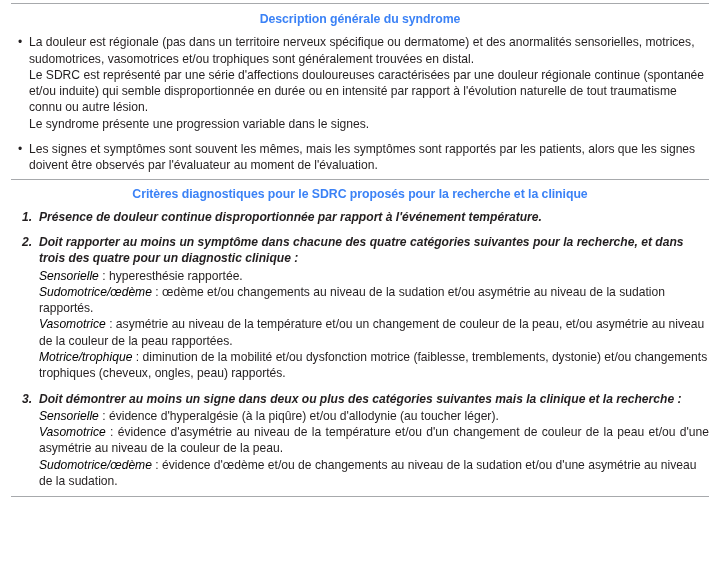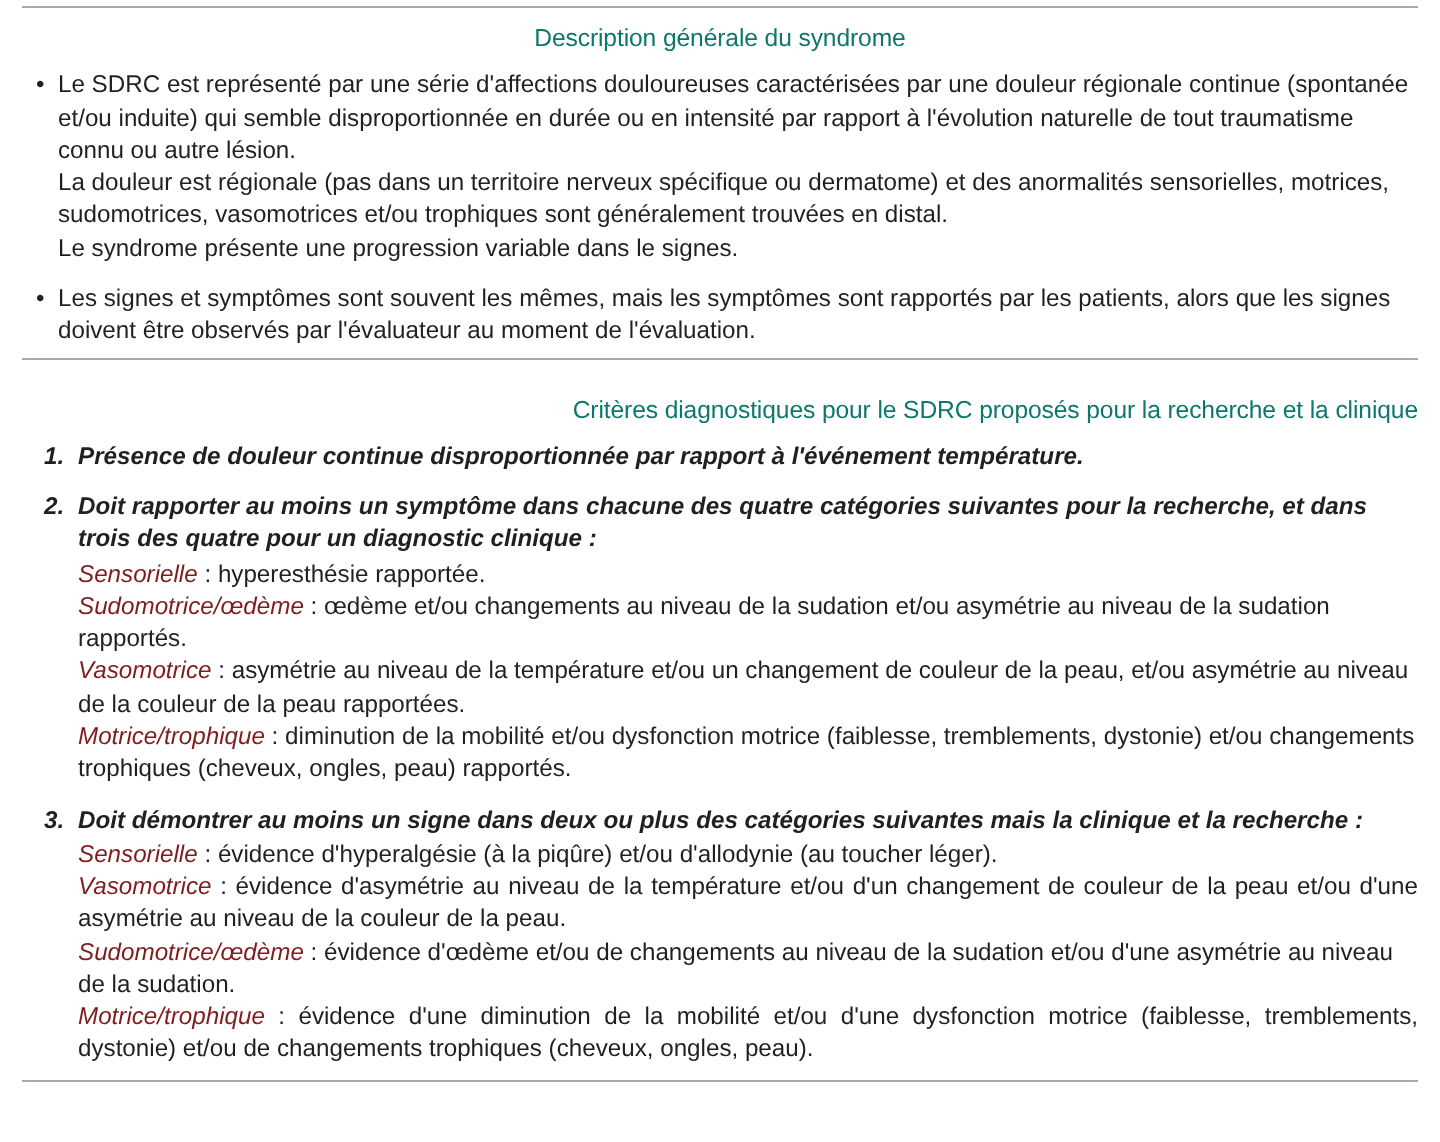--- a/index.html
+++ b/index.html
@@ -30,30 +30,29 @@
     border-top: 1.6px solid #a7a9ac;
     margin: 0;
   }
   .rule-top     { margin-top: 3px; }
   .rule-mid     { margin-top: 6px; margin-bottom: 0; }
   .rule-bottom  { margin-top: 7px; }
 
   
   .section-title {
     text-align: center;
-    font-weight: normal;
+    font-weight: bold;
     font-size: 12.3px;
     line-height: 1.25;
-    color: #0f766e;
+    color: #3b82f6;
     margin: 8px 0 7px 0;
     letter-spacing: -0.05px;
   }
   .section-title.second {
-    margin: 18px 0 6px 0;
-    text-align: right;
+    margin: 7px 0 6px 0;
   }
 
   
   .body-block {
     font-size: 12.1px;
     line-height: 1.345;
     color: #231f20;
   }
 
   .bullet-item {
@@ -103,43 +102,43 @@
   .cat-line {
     margin: 0;
     padding-left: 0;
     text-indent: 0;
   }
   .cat-line.justified {
     text-align: justify;
     text-align-last: left;
   }
   .cat-label {
-    color: #7f1d1d;
+    color: #000000;
     font-style: italic;
   }
   .cat-sep { color: #231f20; }
 
   .sub-block { margin-top: 1px; }
 </style>
 </head>
 <body>
 
 <div class="page">
 
   <div class="rule rule-top"></div>
 
   <div>
     <div class="section-title">Description générale du syndrome</div>
 
     <div class="body-block">
 
       <div class="bullet-item">
         <span class="dot">•</span>
+        <p>La douleur est régionale (pas dans un territoire nerveux spécifique ou dermatome) et des anormalités sensorielles, motrices, sudomotrices, vasomotrices et/ou trophiques sont généralement trouvées en distal.</p>
         <p>Le SDRC est représenté par une série d'affections douloureuses caractérisées par une douleur régionale continue (spontanée et/ou induite) qui semble disproportionnée en durée ou en intensité par rapport à l'évolution naturelle de tout traumatisme connu ou autre lésion.</p>
-        <p>La douleur est régionale (pas dans un territoire nerveux spécifique ou dermatome) et des anormalités sensorielles, motrices, sudomotrices, vasomotrices et/ou trophiques sont généralement trouvées en distal.</p>
         <p>Le syndrome présente une progression variable dans le signes.</p>
       </div>
 
       <div class="bullet-gap"></div>
 
       <div class="bullet-item">
         <span class="dot">•</span>
         <p>Les signes et symptômes sont souvent les mêmes, mais les symptômes sont rapportés par les patients, alors que les signes doivent être observés par l'évaluateur au moment de l'évaluation.</p>
       </div>
 
@@ -185,23 +184,20 @@
         <div class="sub-block">
           <p class="cat-line">
             <span class="cat-label">Sensorielle</span><span class="cat-sep"> : </span><span>évidence d'hyperalgésie (à la piqûre) et/ou d'allodynie (au toucher léger).</span>
           </p>
           <p class="cat-line justified">
             <span class="cat-label">Vasomotrice</span><span class="cat-sep"> : </span><span>évidence d'asymétrie au niveau de la température et/ou d'un changement de couleur de la peau et/ou d'une asymétrie au niveau de la couleur de la peau.</span>
           </p>
           <p class="cat-line">
             <span class="cat-label">Sudomotrice/œdème</span><span class="cat-sep"> : </span><span>évidence d'œdème et/ou de changements au niveau de la sudation et/ou d'une asymétrie au niveau de la sudation.</span>
           </p>
-          <p class="cat-line justified">
-            <span class="cat-label">Motrice/trophique</span><span class="cat-sep"> : </span><span>évidence d'une diminution de la mobilité et/ou d'une dysfonction motrice (faiblesse, tremblements, dystonie) et/ou de changements trophiques (cheveux, ongles, peau).</span>
-          </p>
         </div>
       </div>
 
     </div>
   </div>
 
   <div class="rule rule-bottom"></div>
 
 </div>
 

